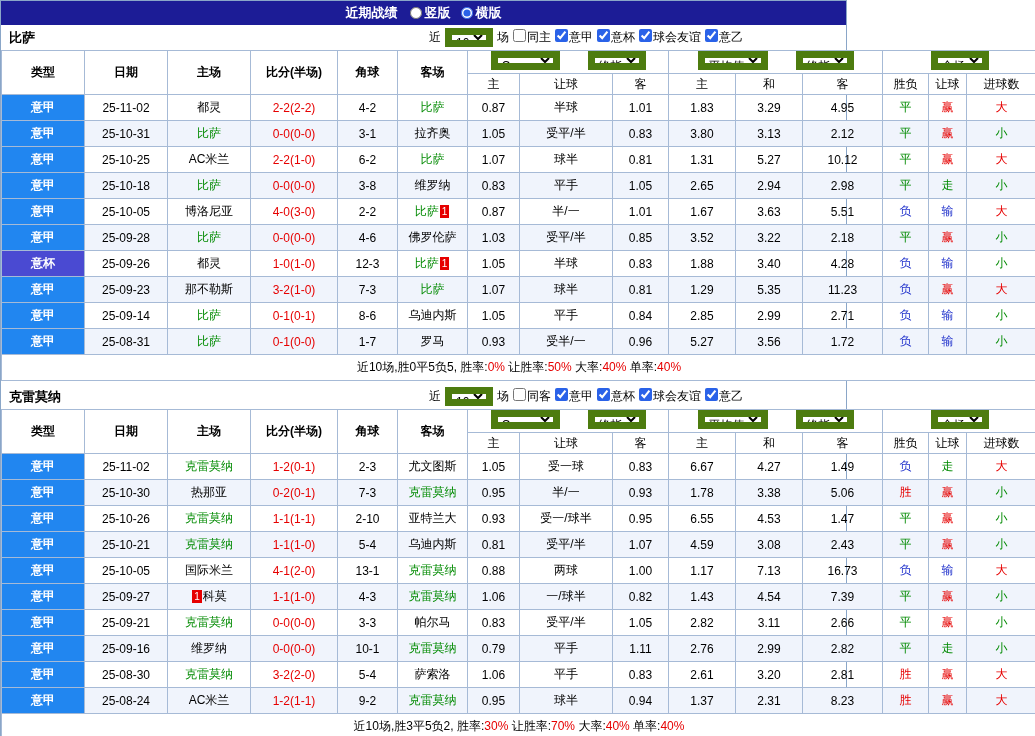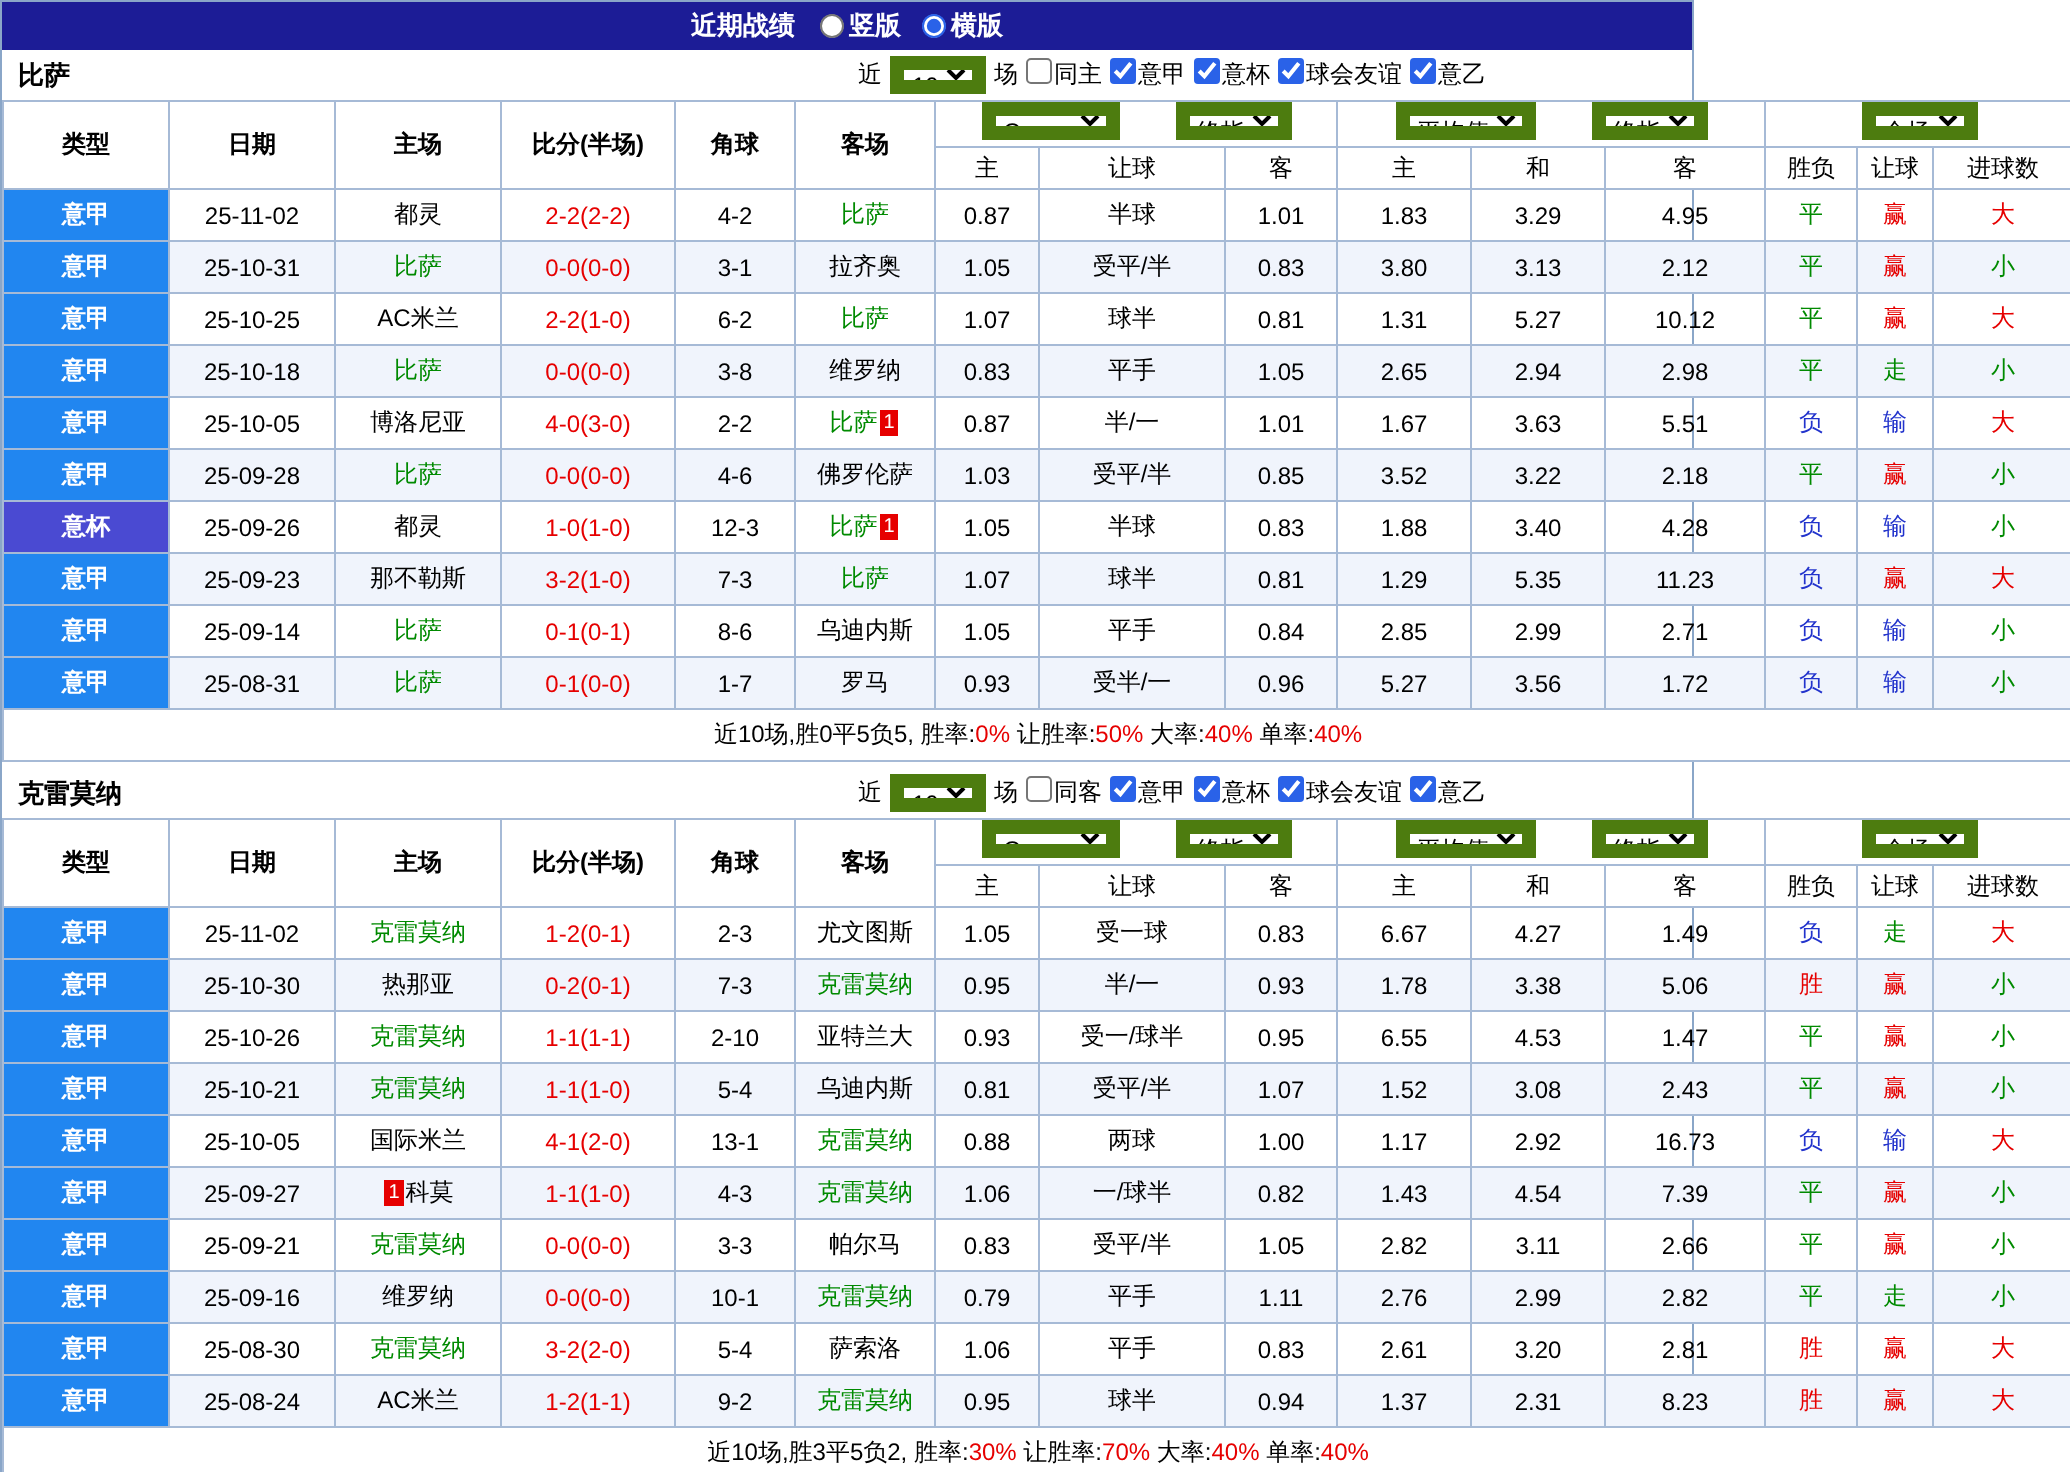--- a/index.html
+++ b/index.html
@@ -436,39 +436,39 @@
             <tr>
               <td class="league">意甲</td>
               <td>25-10-21</td>
               <td><span class="team-green">克雷莫纳</span></td>
               <td class="score">1-1(1-0)</td>
               <td>5-4</td>
               <td><span>乌迪内斯</span></td>
               <td>0.81</td>
               <td>受平/半</td>
               <td>1.07</td>
-              <td>1.52</td>
+              <td>4.59</td>
               <td>3.08</td>
               <td>2.43</td>
               <td class="res green">平</td>
               <td class="res red">赢</td>
               <td class="res green">小</td>
             </tr>
             <tr>
               <td class="league">意甲</td>
               <td>25-10-05</td>
               <td><span>国际米兰</span></td>
               <td class="score">4-1(2-0)</td>
               <td>13-1</td>
               <td><span class="team-green">克雷莫纳</span></td>
               <td>0.88</td>
               <td>两球</td>
               <td>1.00</td>
               <td>1.17</td>
-              <td>2.92</td>
+              <td>7.13</td>
               <td>16.73</td>
               <td class="res blue">负</td>
               <td class="res blue">输</td>
               <td class="res red">大</td>
             </tr>
             <tr>
               <td class="league">意甲</td>
               <td>25-09-27</td>
               <td><span class="badge">1</span><span>科莫</span></td>
               <td class="score">1-1(1-0)</td>

